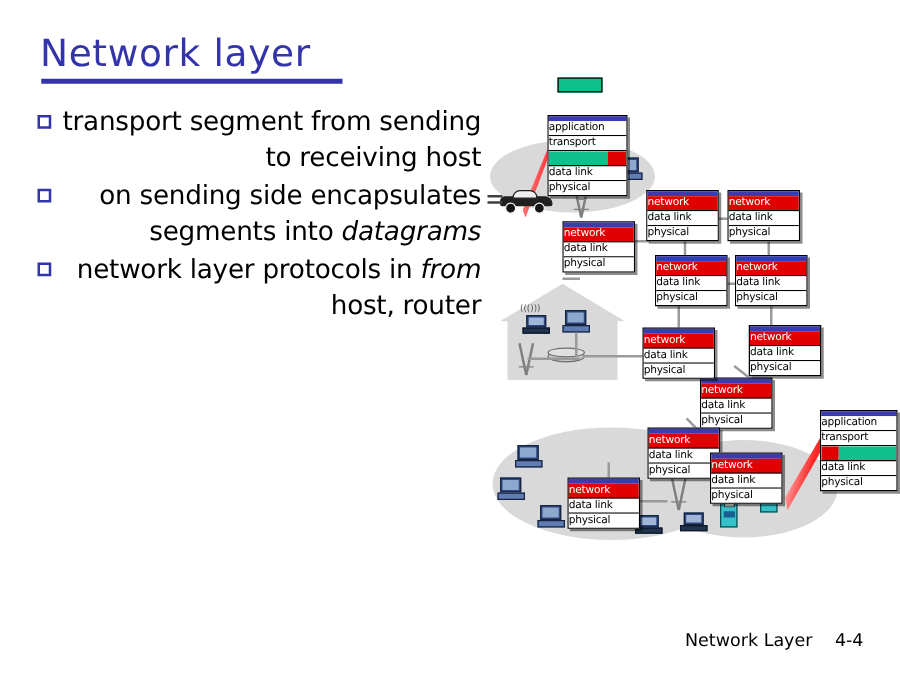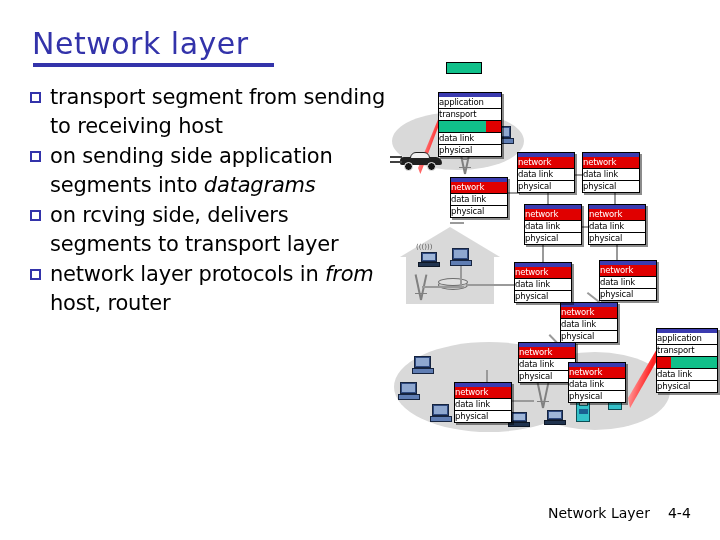--- a/index.html
+++ b/index.html
@@ -63,20 +63,21 @@
     background: #ffffff;
     box-sizing: border-box;
   }
   .bullet-text {
     flex: 1 1 auto;
     font-size: 21px;
     line-height: 29px;
     color: #000000;
     font-family: "DejaVu Sans", sans-serif;
     letter-spacing: -0.2px;
+    text-align: right;
   }
   .bullet-text i {
     font-style: italic;
   }
 
   
   #diagram {
     position: absolute;
     left: 392px;
     top: 52px;
@@ -385,30 +386,24 @@
     <div class="bullet-row">
       <div class="bullet-marker"></div>
       <div class="bullet-text">
         <span>transport segment from sending to receiving host</span>
       </div>
     </div>
 
     <div class="bullet-row">
       <div class="bullet-marker"></div>
       <div class="bullet-text">
-        <span>on sending side application segments into </span><i>datagrams</i>
+        <span>on sending side encapsulates segments into </span><i>datagrams</i>
       </div>
     </div>
 
-    <div class="bullet-row">
-      <div class="bullet-marker"></div>
-      <div class="bullet-text">
-        <span>on rcving side, delivers segments to transport layer</span>
-      </div>
-    </div>
 
     <div class="bullet-row">
       <div class="bullet-marker"></div>
       <div class="bullet-text">
         <span>network layer protocols in </span><i>from</i><span> host, router</span>
       </div>
     </div>
 
 
   </div>

